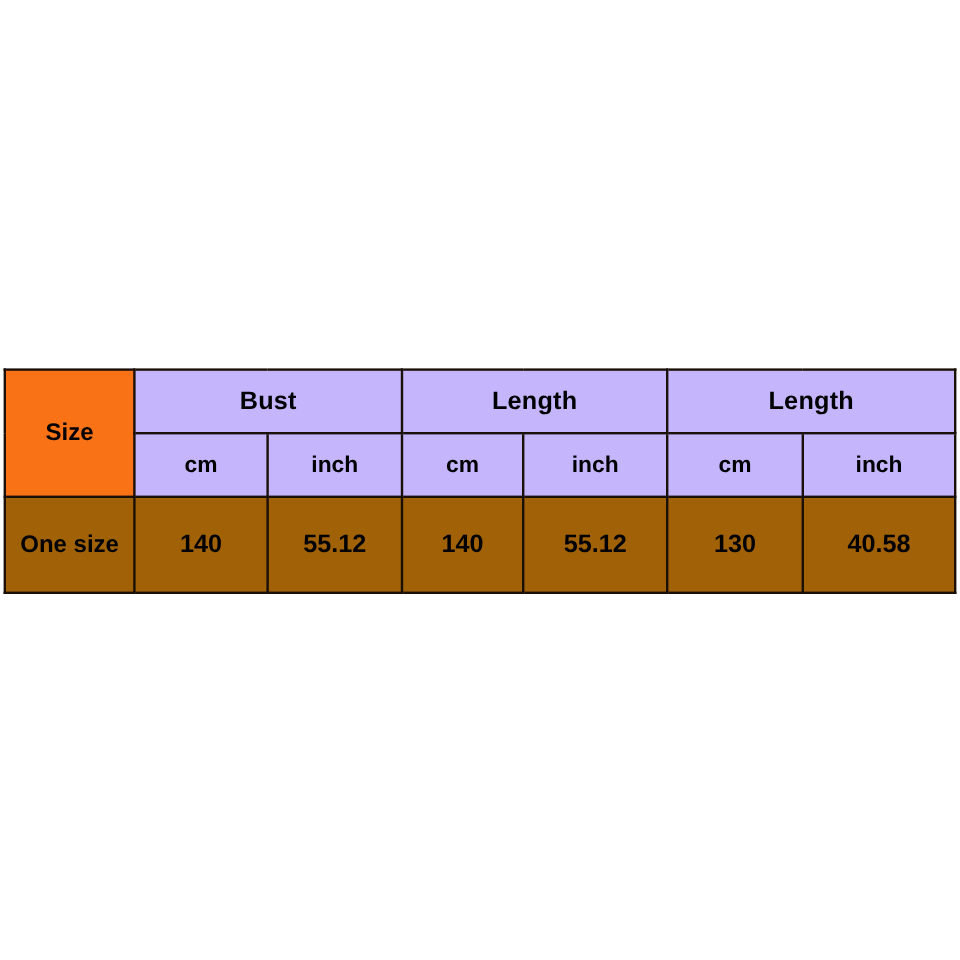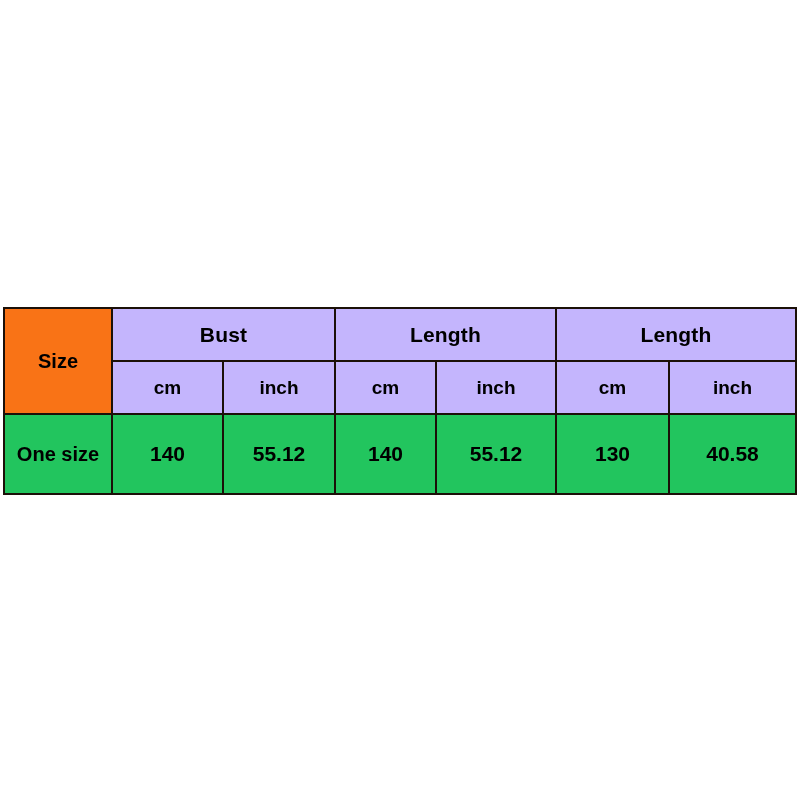--- a/index.html
+++ b/index.html
@@ -58,21 +58,21 @@
     margin-left: 26px;
   }
 
   .size-hdr {
     background: #f97316;
     font-size: 20px;
   }
 
   
   .data-row td {
-    background: #22c55e;
+    background: #a16207;
     height: 78px;
     font-size: 21px;
   }
 
   .data-row td.row-label {
     font-size: 20px;
   }
 
   
   col.c-size   { width: 108px; }

